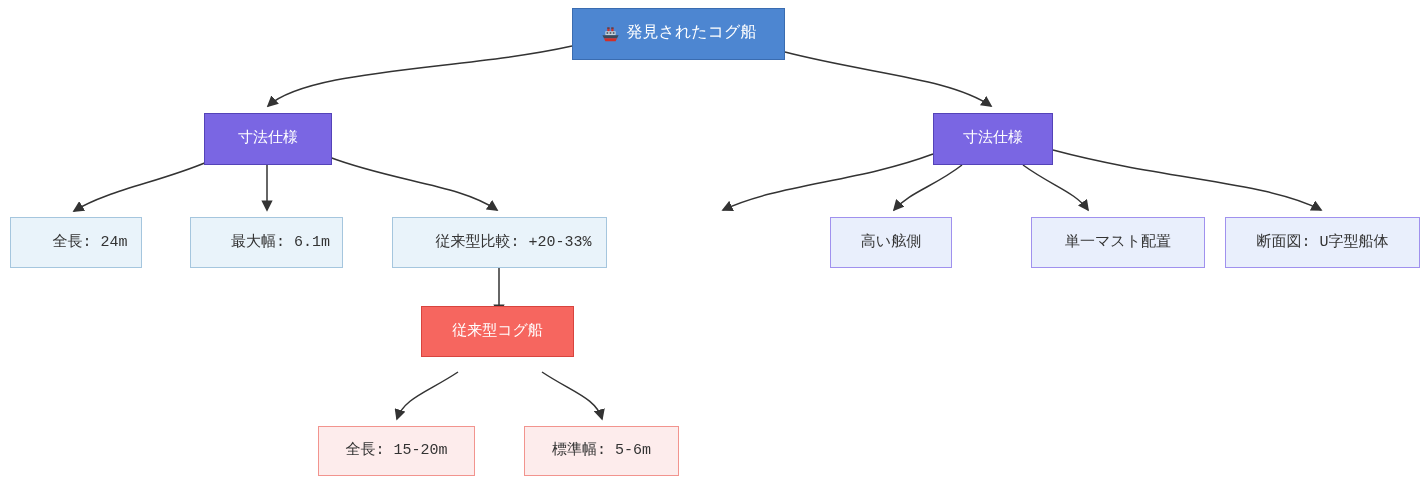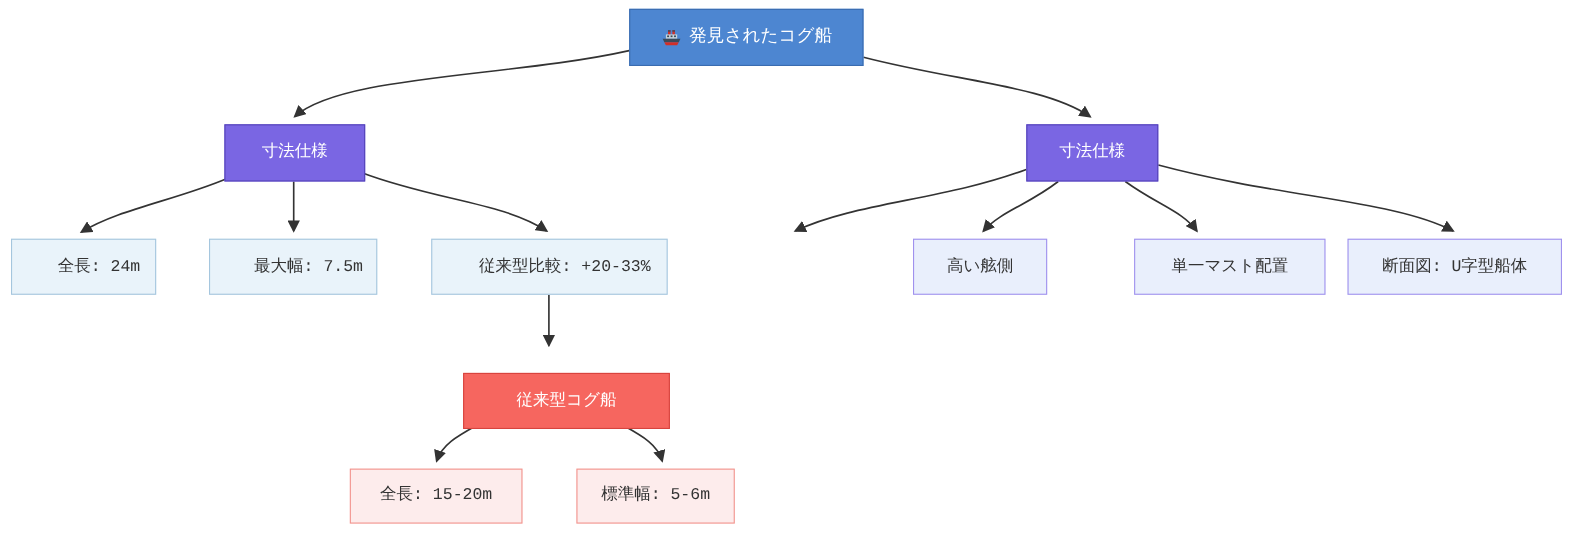--- a/index.html
+++ b/index.html
@@ -114,45 +114,45 @@
 
   <div class="node node-branch" style="left:933px; top:113px; width:120px; height:52px;">
     <span>寸法仕様</span>
   </div>
 
   <div class="node node-leaf-blue" style="left:10px; top:217px; width:132px; height:51px;">
     <span>全長: 24m</span>
   </div>
 
   <div class="node node-leaf-blue" style="left:190px; top:217px; width:153px; height:51px;">
-    <span>最大幅: 7.5m</span>
+    <span>最大幅: 6.1m</span>
   </div>
 
   <div class="node node-leaf-blue" style="left:392px; top:217px; width:215px; height:51px;">
     <span>従来型比較: +20-33%</span>
   </div>
 
 
   <div class="node node-leaf-lavender" style="left:830px; top:217px; width:122px; height:51px;">
     <span>高い舷側</span>
   </div>
 
   <div class="node node-leaf-lavender" style="left:1031px; top:217px; width:174px; height:51px;">
     <span>単一マスト配置</span>
   </div>
 
   <div class="node node-leaf-lavender" style="left:1225px; top:217px; width:195px; height:51px;">
     <span>断面図: U字型船体</span>
   </div>
 
-  <div class="node node-red" style="left:421px; top:339px; width:188px; height:51px;">
+  <div class="node node-red" style="left:421px; top:306px; width:153px; height:51px;">
     <span>従来型コグ船</span>
   </div>
 
   <div class="node node-leaf-pink" style="left:318px; top:426px; width:157px; height:50px;text-align:center;">
     <span>全長: 15-20m</span>
   </div>
 
-  <div class="node node-leaf-pink" style="left:524px; top:426px; width:144px; height:50px;">
+  <div class="node node-leaf-pink" style="left:524px; top:426px; width:155px; height:50px;">
     <span>標準幅: 5-6m</span>
   </div>
 
 </div>
 
 </body></html>

